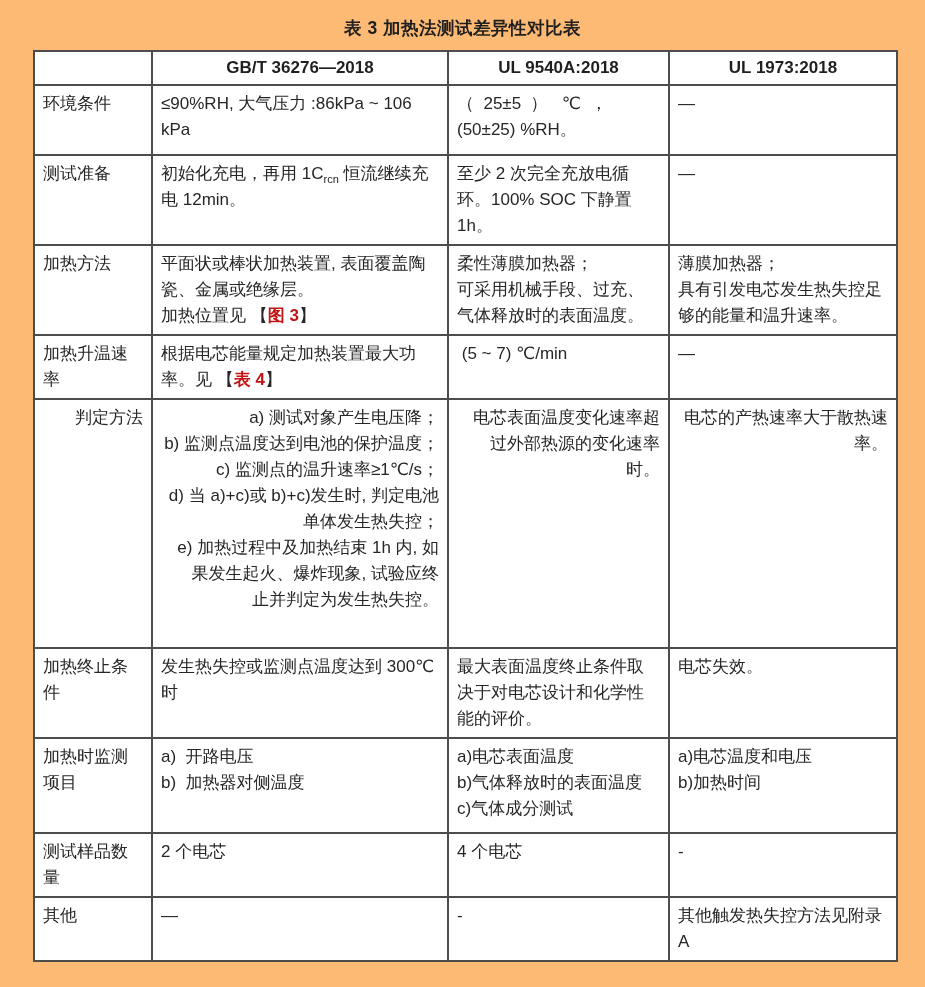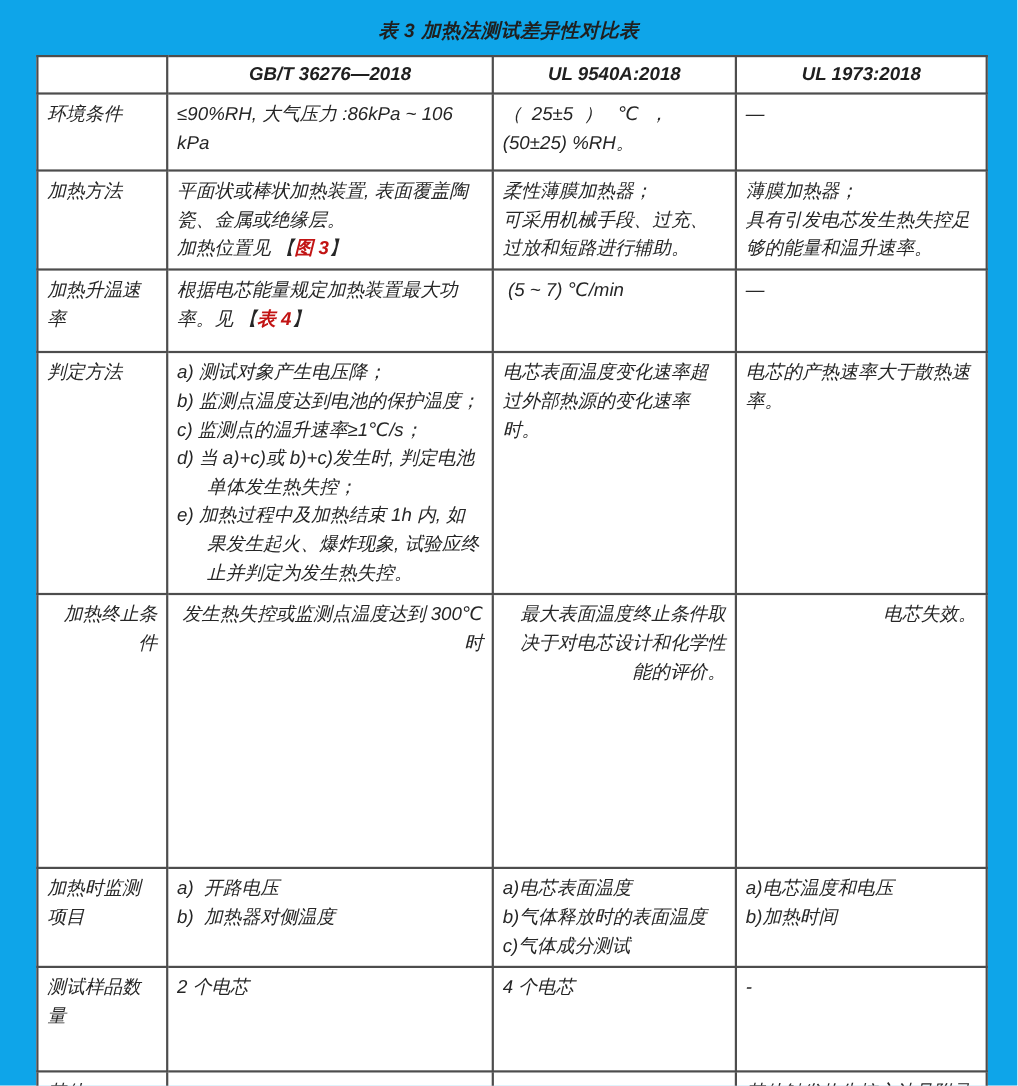--- a/index.html
+++ b/index.html
@@ -11,22 +11,21 @@
     width: 925px;
     height: 987px;
     overflow: hidden;
     font-family: "Liberation Sans", "DejaVu Sans", sans-serif;
     color: #262626;
   }
   .page {
     position: relative;
     width: 925px;
     height: 987px;
-    background: #0ea5e9;
-    font-style: italic;
+    background: #fdba74;
   }
   .doc-title {
     padding-top: 16px;
     margin-bottom: 10px;
     text-align: center;
     font-size: 17.5px;
     font-weight: bold;
     color: #1f1f1f;
     letter-spacing: 0.5px;
   }
@@ -112,28 +111,40 @@
           </td>
           <td>
             <div class="par"><span>（  25±5  ）   ℃  ，</span></div>
             <div class="par"><span>(50±25) %RH。</span></div>
           </td>
           <td>
             <div class="par"><span>—</span></div>
           </td>
         </tr>
         <tr>
+          <td class="rowlabel">测试准备</td>
+          <td>
+            <div class="par"><span>初始化充电，再用 1C</span><sub>rcn</sub><span> 恒流继续充电 12min。</span></div>
+          </td>
+          <td>
+            <div class="par"><span>至少 2 次完全充放电循环。100% SOC 下静置 1h。</span></div>
+          </td>
+          <td>
+            <div class="par"><span>—</span></div>
+          </td>
+        </tr>
+        <tr>
           <td class="rowlabel">加热方法</td>
           <td>
             <div class="par"><span>平面状或棒状加热装置, 表面覆盖陶瓷、金属或绝缘层。</span></div>
             <div class="par"><span>加热位置见 【</span><span class="red">图 3</span><span>】</span></div>
           </td>
           <td>
             <div class="par"><span>柔性薄膜加热器；</span></div>
-            <div class="par"><span>可采用机械手段、过充、过放和短路进行辅助。</span></div>
+            <div class="par"><span>可采用机械手段、过充、气体释放时的表面温度。</span></div>
           </td>
           <td>
             <div class="par"><span>薄膜加热器；</span></div>
             <div class="par"><span>具有引发电芯发生热失控足够的能量和温升速率。</span></div>
           </td>
         </tr>
         <tr>
           <td class="rowlabel">加热升温速率</td>
           <td>
             <div class="par"><span>根据电芯能量规定加热装置最大功率。见 【</span><span class="red">表 4</span><span>】</span></div>

